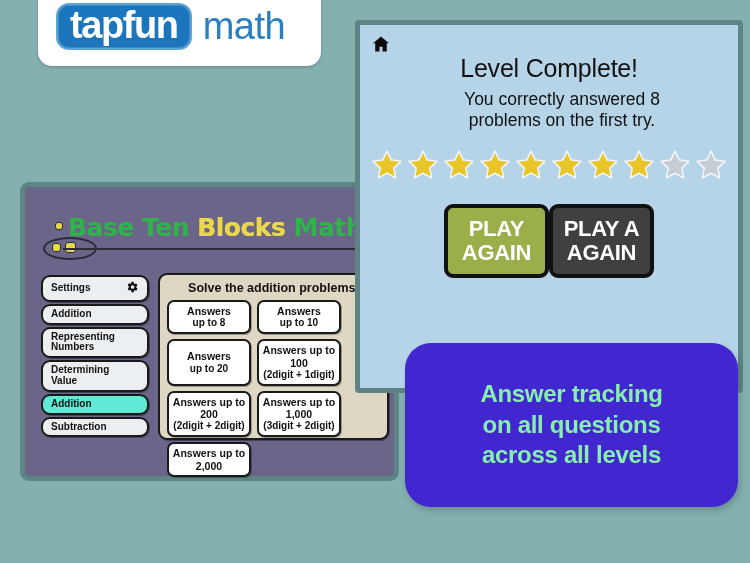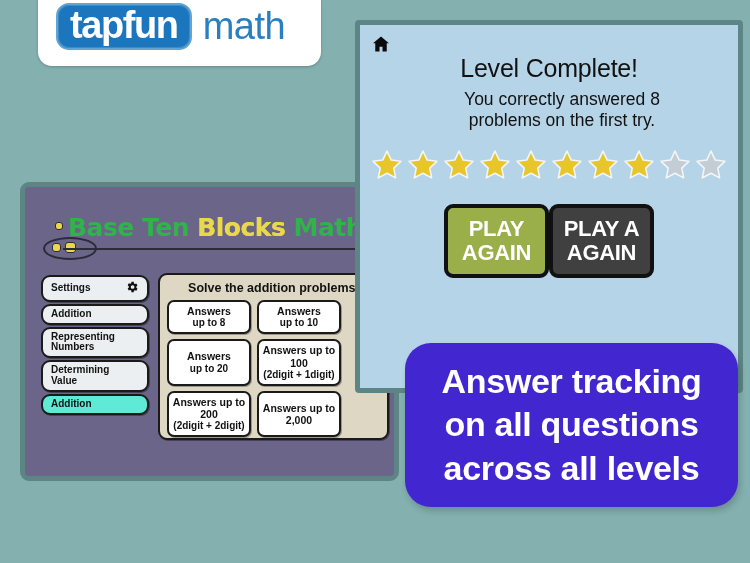--- a/index.html
+++ b/index.html
@@ -128,21 +128,21 @@
   .btn-blue{background:#4a5b9e;}
 
   
   .promo{
     position:absolute;left:405px;top:343px;width:333px;height:164px;
     background:#4226cf;border-radius:26px;
     box-shadow:2px 4px 6px rgba(0,0,0,.18);
     display:flex;align-items:center;justify-content:center;
   }
   .promo p{
-    margin:0;color:#ffffff;font-size:34px;font-weight:bold;
+    margin:0;color:#86efac;font-size:24px;font-weight:bold;
     text-align:center;line-height:1.28;letter-spacing:-0.3px;
   }
 </style>
 </head>
 <body style="background: rgb(132, 176, 176);">
 
 <div class="logo-card">
   <span class="logo-box" style="background: rgb(27, 118, 189);">
     <span>tapfun</span>
   </span>
@@ -183,20 +183,23 @@
     </div>
     <div class="menu-item">
       <span>
         <span>Determining</span><br>
         <span>Value</span>
       </span>
     </div>
     <div class="menu-item active">
       <span>Addition</span>
     </div>
+    <div class="menu-item">
+      <span>Subtraction</span>
+    </div>
   </div>
 
   <div class="content-panel">
     <div class="panel-heading">Solve the addition problems.</div>
     <div class="lvl-grid">
       <div class="lvl-btn">
         <span>Answers</span>
         <span class="l2">up to 8</span>
       </div>
       <div class="lvl-btn">
@@ -207,20 +210,24 @@
         <span>Answers</span>
         <span class="l2">up to 20</span>
       </div>
       <div class="lvl-btn">
         <span>Answers up to 100</span>
         <span class="l2">(2digit + 1digit)</span>
       </div>
       <div class="lvl-btn">
         <span>Answers up to 200</span>
         <span class="l2">(2digit + 2digit)</span>
+      </div>
+      <div class="lvl-btn">
+        <span>Answers up to 1,000</span>
+        <span class="l2">(3digit + 2digit)</span>
       </div>
       <div class="lvl-btn">
         <span>Answers up to 2,000</span>
 
       </div>
     </div>
   </div>
 </div>
 
 <div class="dialog" style="background: rgb(182, 212, 232);">

